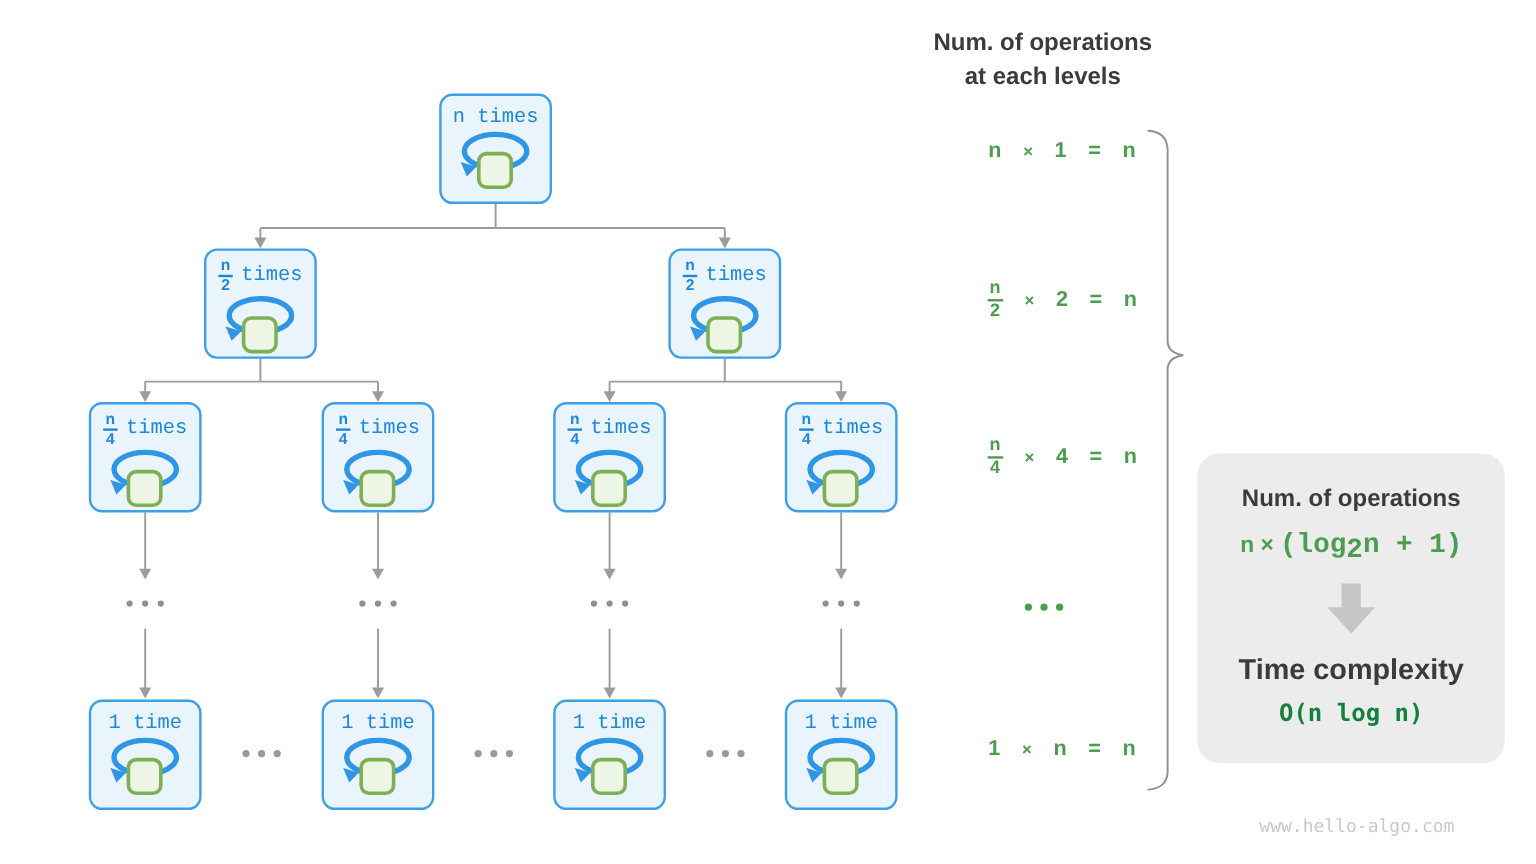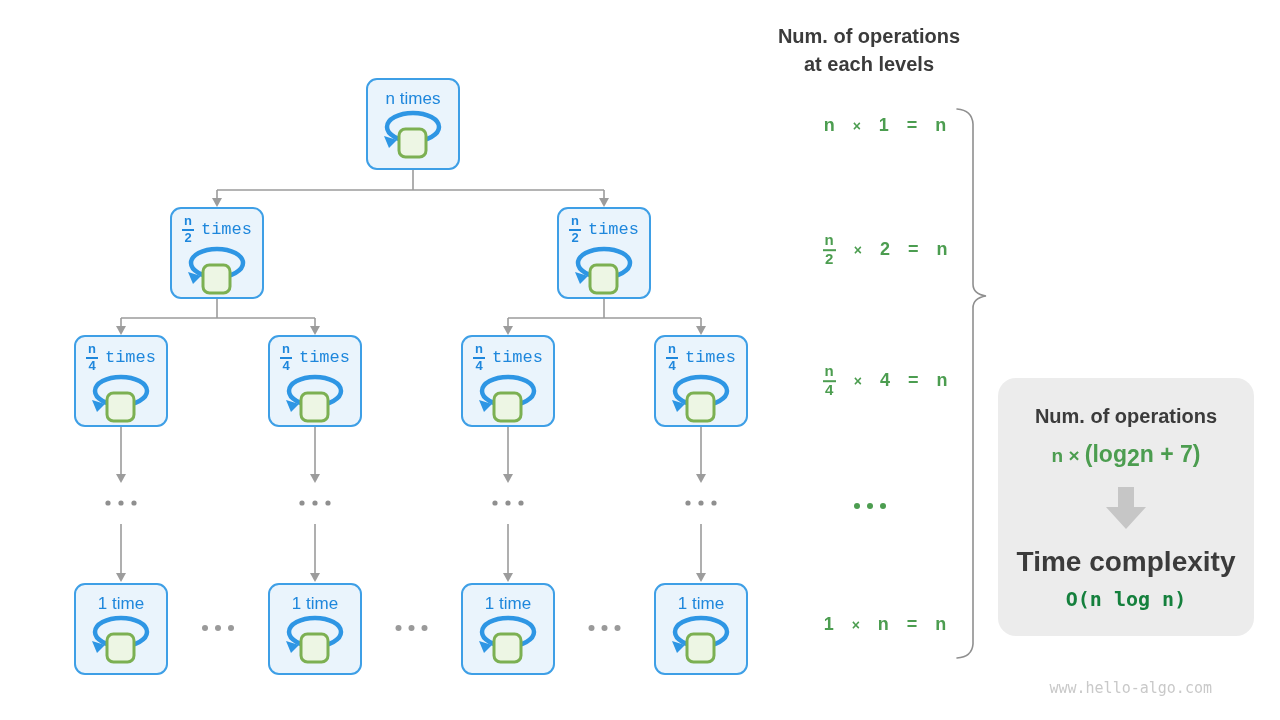--- a/index.html
+++ b/index.html
@@ -7,21 +7,21 @@
           font-family:"Liberation Sans",sans-serif;overflow:hidden;}
   .overlay{position:absolute;left:0;top:0;width:1280px;height:720px;pointer-events:none;}
 
   
   .node{position:absolute;width:94px;height:92px;background:#EAF4FC;
         border:2.5px solid #3E9FE6;border-radius:11px;box-sizing:border-box;
         display:flex;flex-direction:column;align-items:center;}
   .nlabel{color:#1E87DC;display:flex;align-items:center;gap:7px;}
   .node-plain .nlabel{margin-top:9px;font-size:17px;}
   .node-frac .nlabel{margin-top:5px;}
-  .mono{font-family:Liberation Sans, sans-serif;}
+  .mono{font-family:Liberation Mono, monospace;}
   .frac{display:inline-flex;flex-direction:column;align-items:center;
         font-weight:bold;line-height:1.12;}
   .frac .fnum{border-bottom:2px solid currentColor;padding:0 2px;}
   .node .frac{font-size:13px;}
   .node .times{font-size:17px;font-family:Liberation Mono, monospace;}
   .loop{margin-top:1px;}
 
   
   .eq{position:absolute;left:760px;width:250px;display:flex;justify-content:center;
       align-items:center;gap:18px;color:#4C9D50;font-weight:bold;font-size:18px;
@@ -39,21 +39,21 @@
   .lev-suffix{margin-left:9px;}
 
   
   .summary{position:absolute;left:998px;top:378px;width:256px;height:258px;
            background:#ECECEC;border-radius:18px;box-sizing:border-box;
            display:flex;flex-direction:column;align-items:center;}
   .summary .title{margin-top:27px;font-size:20px;font-weight:bold;color:#3B3B3B;}
   .summary .formula{margin-top:13px;font-size:19px;font-weight:bold;color:#4C9D50;}
   .summary .formula .mono{font-size:23px;}
   .block-arrow{margin-top:15px;}
-  .summary .subtitle{margin-top:17px;font-size:28px;font-weight:bold;color:#3B3B3B;}
+  .summary .subtitle{margin-top:17px;font-size:24px;font-weight:bold;color:#3B3B3B;}
   .summary .result{margin-top:9px;font-size:20px;font-weight:bold;color:#15803d;
                    font-family:"DejaVu Sans Mono",monospace;}
 
   .footer{position:absolute;left:1026px;top:679px;width:186px;text-align:right;
           font-family:"DejaVu Sans Mono",monospace;font-size:15px;color:#C9C9C9;}
 </style>
 </head>
 <body>
 
 <div class="canvas">
@@ -287,21 +287,21 @@
     <span class="tok">n</span>
     <span class="tok">=</span>
     <span class="tok">n</span>
   </div>
 
 
   <div class="summary">
     <div class="title">Num. of operations</div>
     <div class="formula">
       <span>n ×</span>
-      <span class="mono">(log</span><span class="mono sub">2</span><span class="mono">n + 7)</span>
+      <span class="mono">(log</span><span class="mono sub">2</span><span class="mono">n + 1)</span>
     </div>
     <svg class="block-arrow" width="40" height="42" viewBox="0 0 40 42">
       <polygon points="12,0 28,0 28,20 40,20 20,42 0,20 12,20" fill="#C6C6C6"></polygon>
     </svg>
     <div class="subtitle">Time complexity</div>
     <div class="result">O(n log n)</div>
   </div>
 
   <div class="footer">www.hello-algo.com</div>
 

